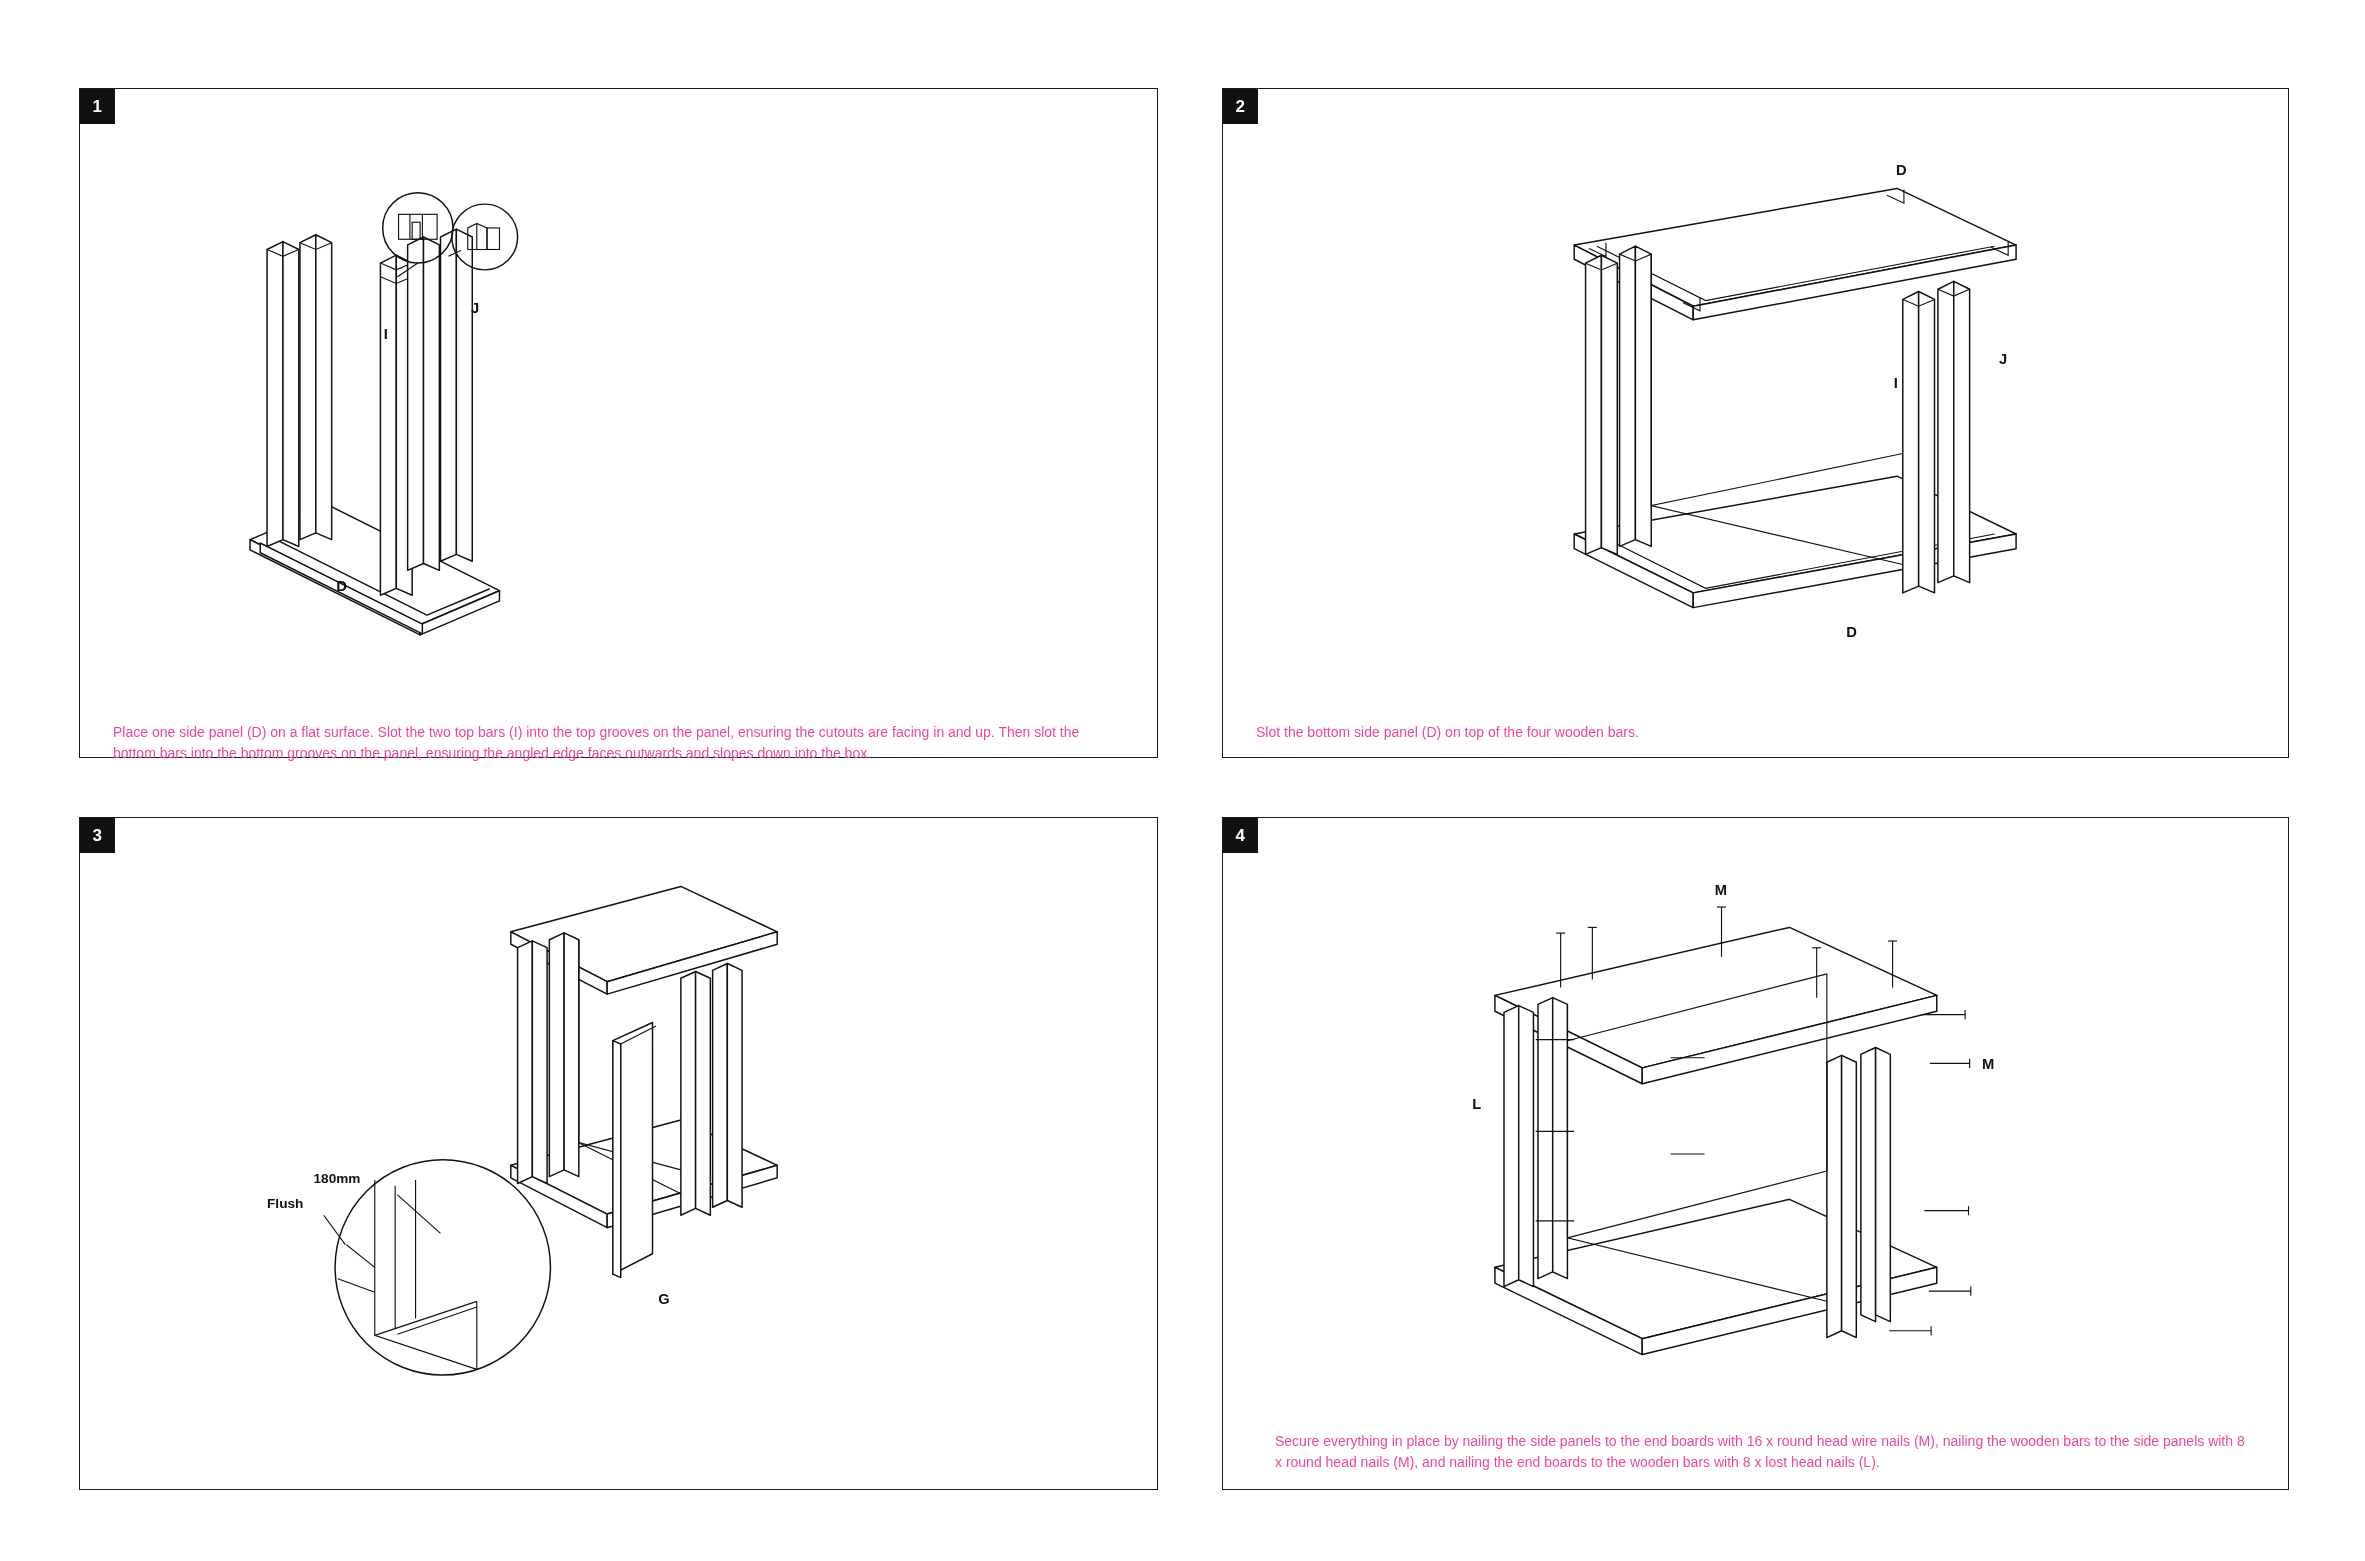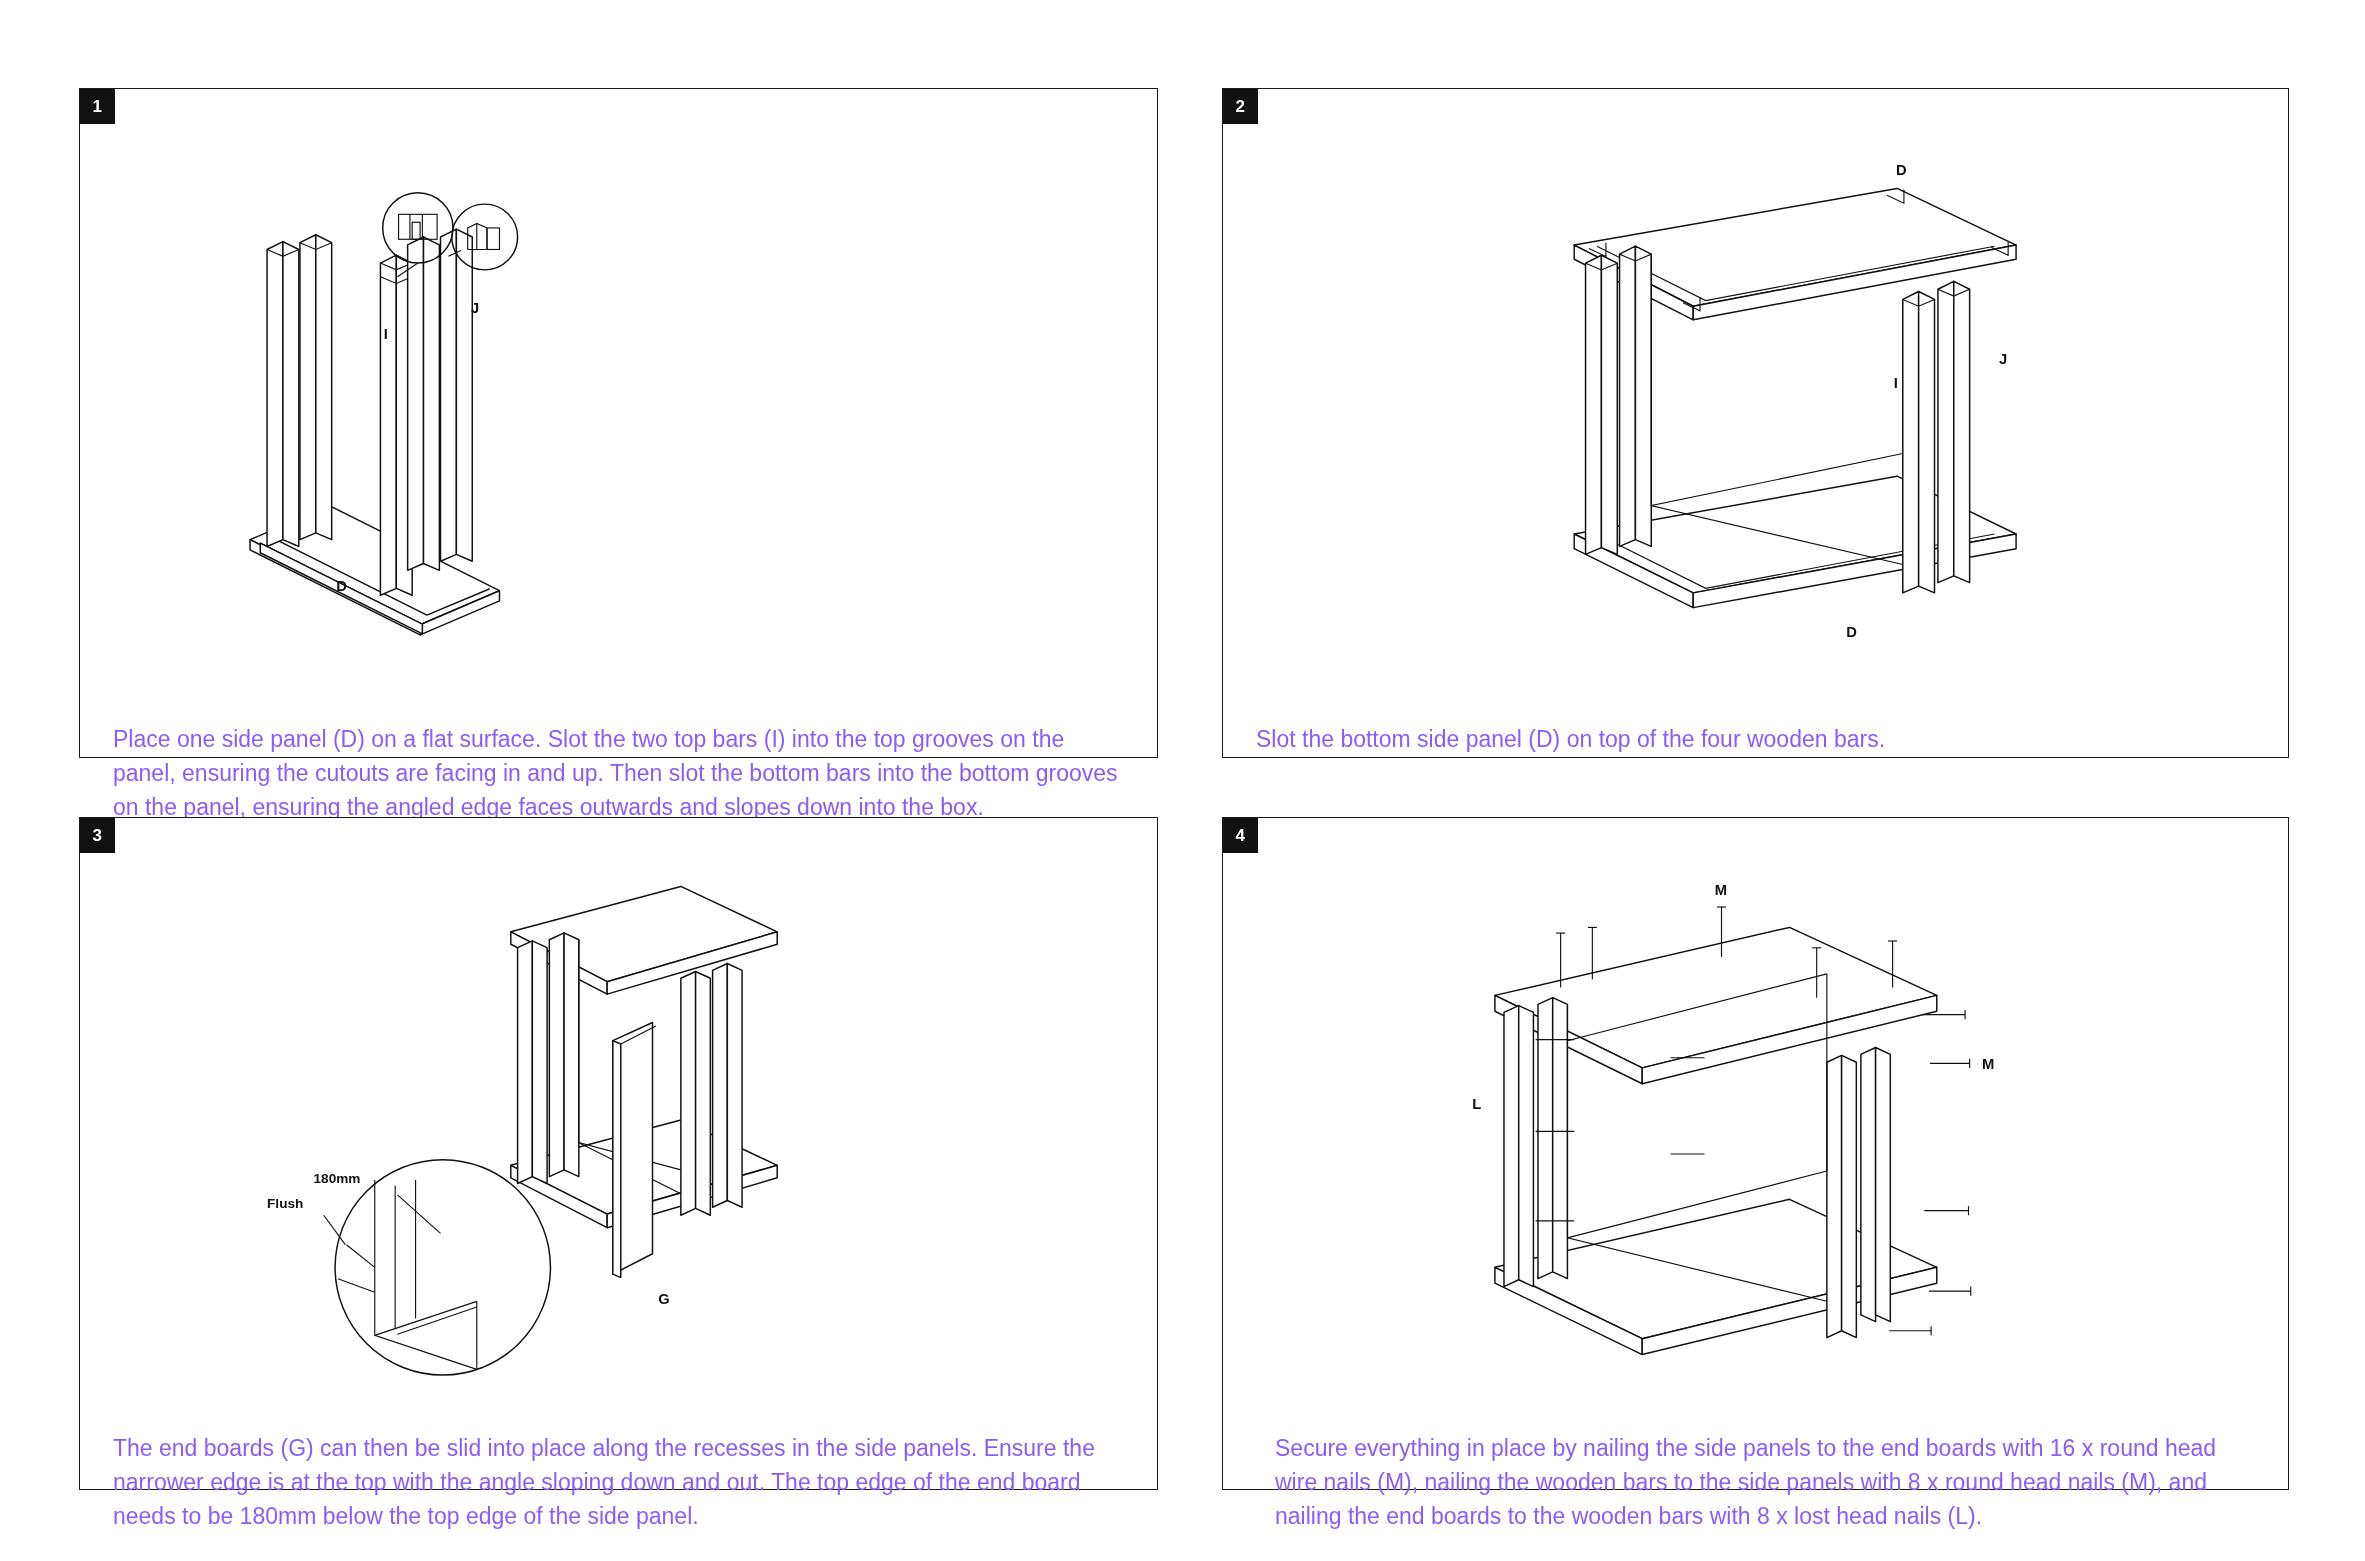--- a/index.html
+++ b/index.html
@@ -42,23 +42,23 @@
     font-weight: 700;
     display: flex;
     align-items: center;
     justify-content: center;
     letter-spacing: 0.3px;
   }
   .caption {
     position: absolute;
     left: 33px;
     right: 33px;
-    font-size: 23px;
+    font-size: 14px;
     line-height: 1.48;
-    color: #8b5cf6;
+    color: #ec4899;
     font-weight: 400;
   }
   #caption-1 { top: 633px; }
   #caption-2 { top: 633px; }
   #caption-3 { top: 613px; }
   #caption-4 { top: 613px; margin-left: 19px; }
 
   .art {
     position: absolute;
     left: 0;
@@ -283,21 +283,20 @@
           <line class="lead" x1="470" y1="660" x2="520" y2="700"></line>
           <line class="lead" x1="430" y1="608" x2="468" y2="660"></line>
           <line class="lead" x1="560" y1="572" x2="636" y2="640"></line>
           <text class="dim" x="330" y="596">Flush</text>
           <text class="dim" x="412" y="552">180mm</text>
         </g>
 
         <text class="lbl" x="1020" y="764">G</text>
       </svg>
     </div>
-    <div class="caption" id="caption-3">The end boards (G) can then be slid into place along the recesses in the side panels. Ensure the narrower edge is at the top with the angle sloping down and out. The top edge of the end board needs to be 180mm below the top edge of the side panel.</div>
   </div>
 
   <div class="panel" id="panel-4">
     <div class="step-badge">4</div>
     <div class="art">
       <svg viewBox="0 0 1880 1060" preserveAspectRatio="xMidYMid meet">
 
         <g>
           <polygon class="face" points="480,220 1000,100 1260,220 740,348"></polygon>
           <polygon class="face" points="480,220 480,248 740,376 740,348"></polygon>

